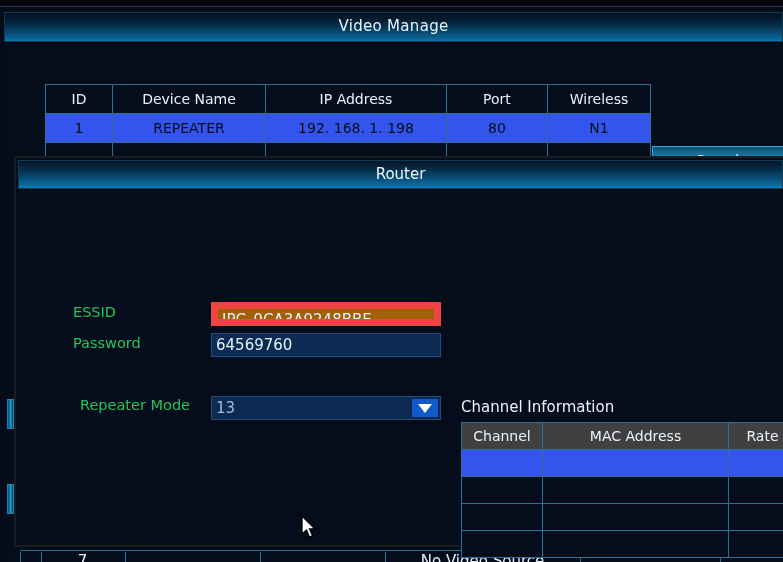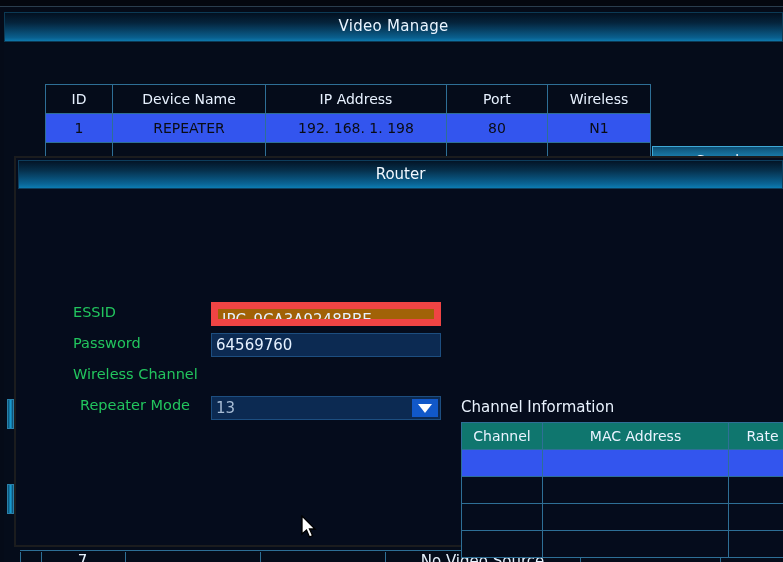--- a/index.html
+++ b/index.html
@@ -233,21 +233,21 @@
   }
   .ci-table th, .ci-table td {
     border: 1px solid #2e6f96;
     height: 26px;
     color: #eaf3ff;
     font-size: 14px;
     font-weight: normal;
     text-align: center;
     padding: 0;
   }
-  .ci-table th { background: #0f766e; }
+  .ci-table th { background: #404040; }
   .ci-table td { background: #050c1c; }
   .ci-table tr.sel td { background: #3355ee; }
   .ci-ch { width: 80px; }
   .ci-mac { width: 185px; }
   .ci-rate { width: 67px; }
 
   .cursor {
     position: absolute;
     left: 301px; top: 515px;
     width: 18px; height: 26px;
@@ -317,21 +317,20 @@
     <div class="router-title">Router</div>
 
     <div class="router-body">
 
       <div class="frm-label lbl1">ESSID</div>
       <div class="frm-field focus r1">IPC_9CA3A9248BBE</div>
 
       <div class="frm-label lbl2">Password</div>
       <div class="frm-field r2">64569760</div>
 
-      <div class="frm-label lbl3">Wireless Channel</div>
       <div class="frm-field dim r3">
         <span>13</span>
         <span class="dd-arrow">
           <svg width="14" height="9" viewBox="0 0 14 9">
               <polygon points="0,0 14,0 7,9" fill="#ffffff"></polygon>
             </svg>
         </span>
       </div>
 
       <div class="frm-label lbl4">Repeater Mode</div>

